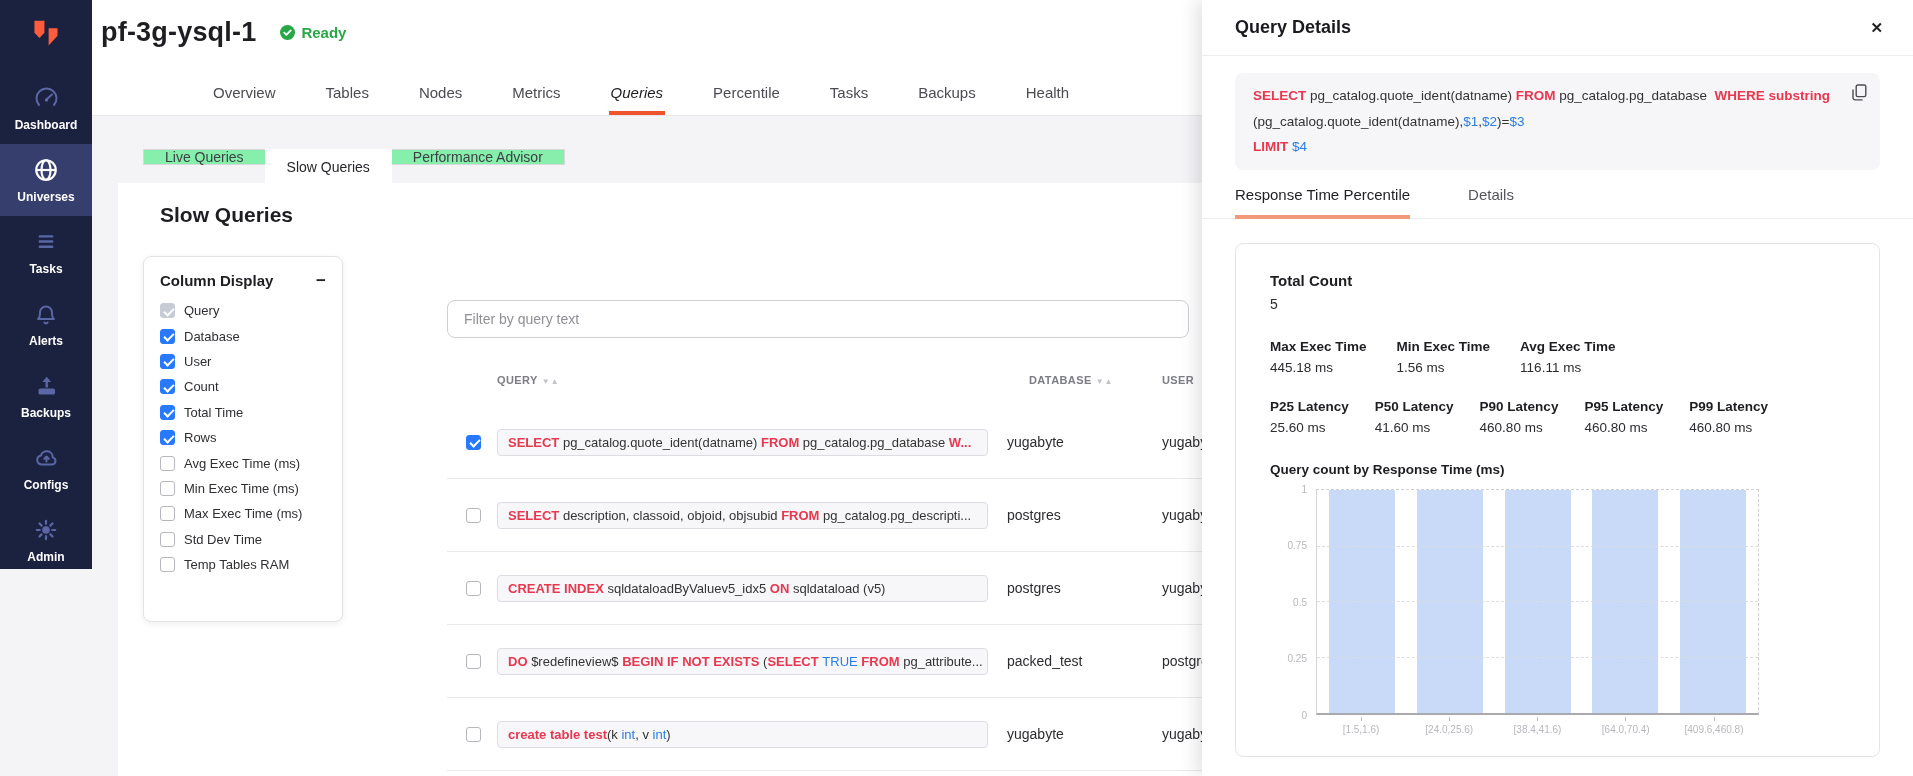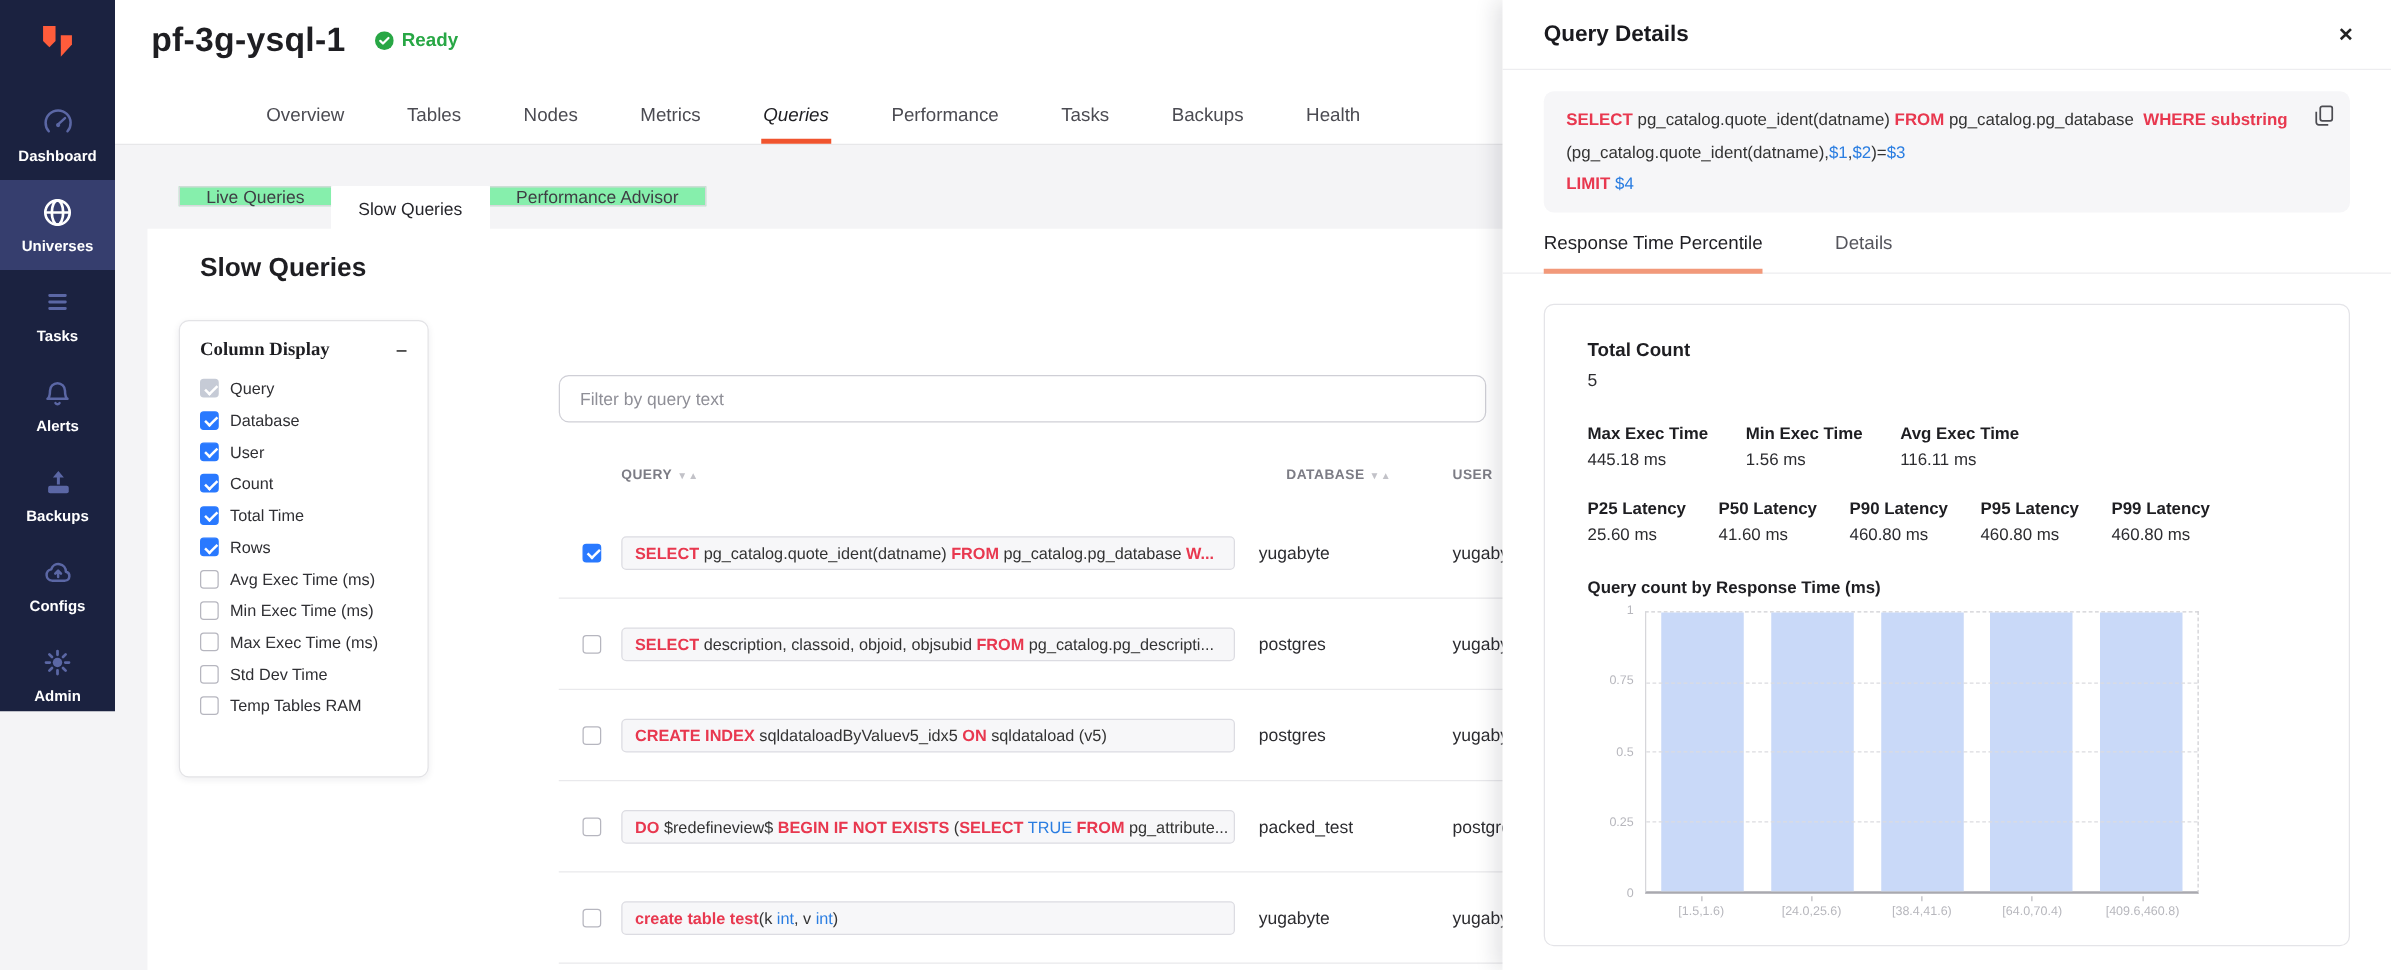--- a/index.html
+++ b/index.html
@@ -11,40 +11,40 @@
   .sidebar { position:absolute; left:0; top:0; width:92px; height:569px; background:#1b2240; z-index:6; }
   .logo { height:72px; display:flex; align-items:center; justify-content:center; cursor:pointer; }
   .side-item { display:flex; flex-direction:column; align-items:center; justify-content:center; padding:13px 0 12px; gap:7px; cursor:pointer; }
   .side-item .icon { color:#5b67a5; height:26px; display:flex; align-items:center; justify-content:center; }
   .side-item .lbl { color:#fff; font-size:12px; font-weight:700; }
   .side-item.active { background:#363e6e; }
   .side-item.active .icon { color:#fff; }
 
   
   .header { position:absolute; left:92px; top:0; right:0; height:116px; background:#fff; border-bottom:1px solid #e7e7e9; }
-  .h-title-row { display:flex; align-items:center; gap:24px; padding:17px 0 0 29px; }
+  .h-title-row { display:flex; align-items:center; gap:24px; padding:17px 0 0 9px; }
   .h-title { font-size:27px; font-weight:700; color:#1e1e22; letter-spacing:.2px; }
   .ready { display:flex; align-items:center; gap:6px; color:#28a745; font-weight:700; font-size:15px; }
   .main-tabs { position:absolute; left:119px; bottom:0; display:flex; gap:46px; }
   .main-tab { padding:10px 2px 14px; font-size:15px; color:#4b4b52; cursor:pointer; }
   .main-tab.active { color:#1e1e22; border-bottom:4px solid #f0542e; padding-bottom:10px;font-style:italic; }
 
   
   .subtabs { position:absolute; left:143px; top:149px; display:flex; z-index:3; }
   .subtab { height:16px; display:flex; align-items:center; padding:0 21px; font-size:14px; color:#3e3e44;
             background:#86efac; border:1px solid #d8d8dc; margin-right:-1px; cursor:pointer; }
   .subtab.active { background:#fff; border-color:#fff; height:35px; z-index:2; color:#26262b; }
   .panel { position:absolute; left:118px; top:183px; right:0; bottom:0; background:#fff; }
   .sq-title { position:absolute; left:160px; top:203px; font-size:21px; font-weight:700; color:#1e1e22; z-index:2; }
 
   
   .col-card { position:absolute; left:143px; top:256px; width:200px; height:366px; background:#fff;
               border:1px solid #e3e3e6; border-radius:8px; box-shadow:0 2px 6px rgba(30,30,60,.07);
               padding:15px 16px; z-index:2; }
-  .col-head { display:flex; justify-content:space-between; align-items:center; font-size:15px; font-weight:700; margin-bottom:9px; color:#1e1e22;font-family:Liberation Serif, serif; }
+  .col-head { display:flex; justify-content:space-between; align-items:center; font-size:15px; font-weight:700; margin-bottom:9px; color:#1e1e22; }
   .minus-btn { font-weight:700; cursor:pointer; font-size:17px; line-height:1; color:#222; }
   .chk-row { display:flex; align-items:center; gap:9px; height:25.4px; font-size:13px; color:#2f2f33; cursor:pointer; }
   .cb { width:15px; height:15px; border:1px solid #b6b6bf; border-radius:3px; background:#fff; position:relative; flex:none; }
   .cb.checked { background:#2979ff; border-color:#2979ff; }
   .cb.checked::after, .cb.disabled::after { content:""; position:absolute; left:4.5px; top:1.5px; width:4px; height:8px;
       border:solid #fff; border-width:0 2px 2px 0; transform:rotate(45deg); }
   .cb.disabled { background:#c6cbd6; border-color:#c6cbd6; }
 
   
   .filter { position:absolute; left:447px; top:300px; width:742px; height:38px; border:1px solid #cfcfd6; border-radius:8px;
@@ -192,21 +192,21 @@
         </span>
         <span>Ready</span>
       </div>
     </div>
     <div class="main-tabs">
         <div class="main-tab">Overview</div>
         <div class="main-tab">Tables</div>
         <div class="main-tab">Nodes</div>
         <div class="main-tab">Metrics</div>
         <div class="main-tab active">Queries</div>
-        <div class="main-tab">Performance</div>
+        <div class="main-tab">Percentile</div>
         <div class="main-tab">Tasks</div>
         <div class="main-tab">Backups</div>
         <div class="main-tab">Health</div>
       </div>
   </header>
 
   <div class="subtabs">
       <div class="subtab">Live Queries</div>
       <div class="subtab active">Slow Queries</div>
       <div class="subtab">Performance Advisor</div>

